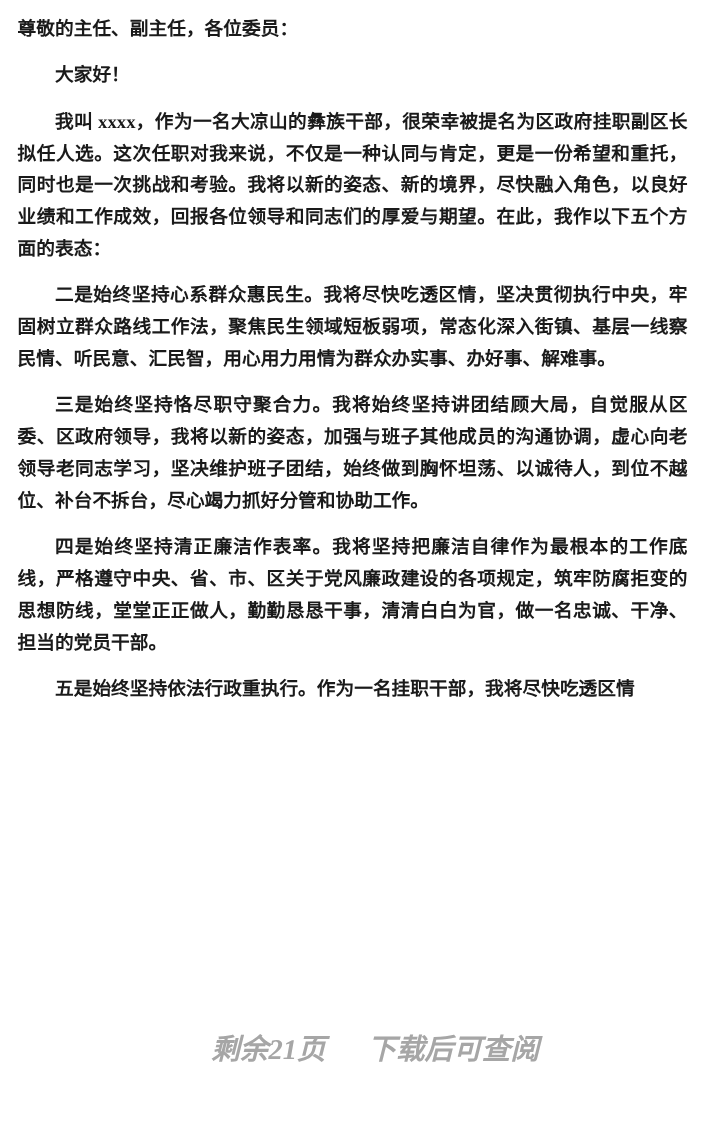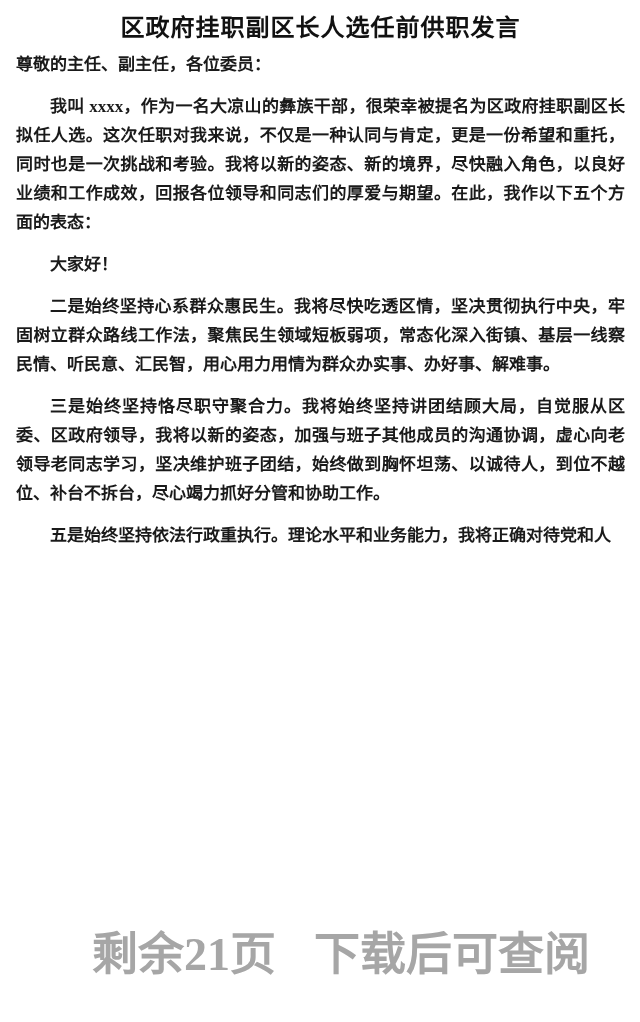--- a/index.html
+++ b/index.html
@@ -42,48 +42,49 @@
   }
   .preview-footer {
     position: absolute;
     left: 0;
     right: 0;
     top: 933px;
     text-align: center;
     padding-left: 42px;
     font-family: "Liberation Serif", "DejaVu Serif", serif;
     font-weight: bold;
-    font-size: 46px;
+    font-size: 26px;
     line-height: 44px;
     color: #a6a6a6;
     white-space: nowrap;
+    font-style: italic;
   }
   .footer-gap {
     display: inline-block;
     width: 38px;
   }
 </style>
 </head>
 <body>
 
 <div class="page">
 
-  <h1 class="doc-title">区政府挂职副区长人选任前供职发言</h1>
 
   <p class="para">尊敬的主任、副主任，各位委员：</p>
 
+  <p class="para indent">大家好！</p>
+
   <p class="para indent">我叫 xxxx，作为一名大凉山的彝族干部，很荣幸被提名为区政府挂职副区长拟任人选。这次任职对我来说，不仅是一种认同与肯定，更是一份希望和重托，同时也是一次挑战和考验。我将以新的姿态、新的境界，尽快融入角色，以良好业绩和工作成效，回报各位领导和同志们的厚爱与期望。在此，我作以下五个方面的表态：</p>
-
-  <p class="para indent">大家好！</p>
 
 
   <p class="para indent">二是始终坚持心系群众惠民生。我将尽快吃透区情，坚决贯彻执行中央，牢固树立群众路线工作法，聚焦民生领域短板弱项，常态化深入街镇、基层一线察民情、听民意、汇民智，用心用力用情为群众办实事、办好事、解难事。</p>
 
   <p class="para indent">三是始终坚持恪尽职守聚合力。我将始终坚持讲团结顾大局，自觉服从区委、区政府领导，我将以新的姿态，加强与班子其他成员的沟通协调，虚心向老领导老同志学习，坚决维护班子团结，始终做到胸怀坦荡、以诚待人，到位不越位、补台不拆台，尽心竭力抓好分管和协助工作。</p>
 
+  <p class="para indent">四是始终坚持清正廉洁作表率。我将坚持把廉洁自律作为最根本的工作底线，严格遵守中央、省、市、区关于党风廉政建设的各项规定，筑牢防腐拒变的思想防线，堂堂正正做人，勤勤恳恳干事，清清白白为官，做一名忠诚、干净、担当的党员干部。</p>
 
-  <p class="para indent">五是始终坚持依法行政重执行。理论水平和业务能力，我将正确对待党和人</p>
+  <p class="para indent">五是始终坚持依法行政重执行。作为一名挂职干部，我将尽快吃透区情</p>
 
   <div class="preview-footer">
     <span>剩余21页</span><span class="footer-gap"></span><span>下载后可查阅</span>
   </div>
 
 </div>
 
 </body></html>

